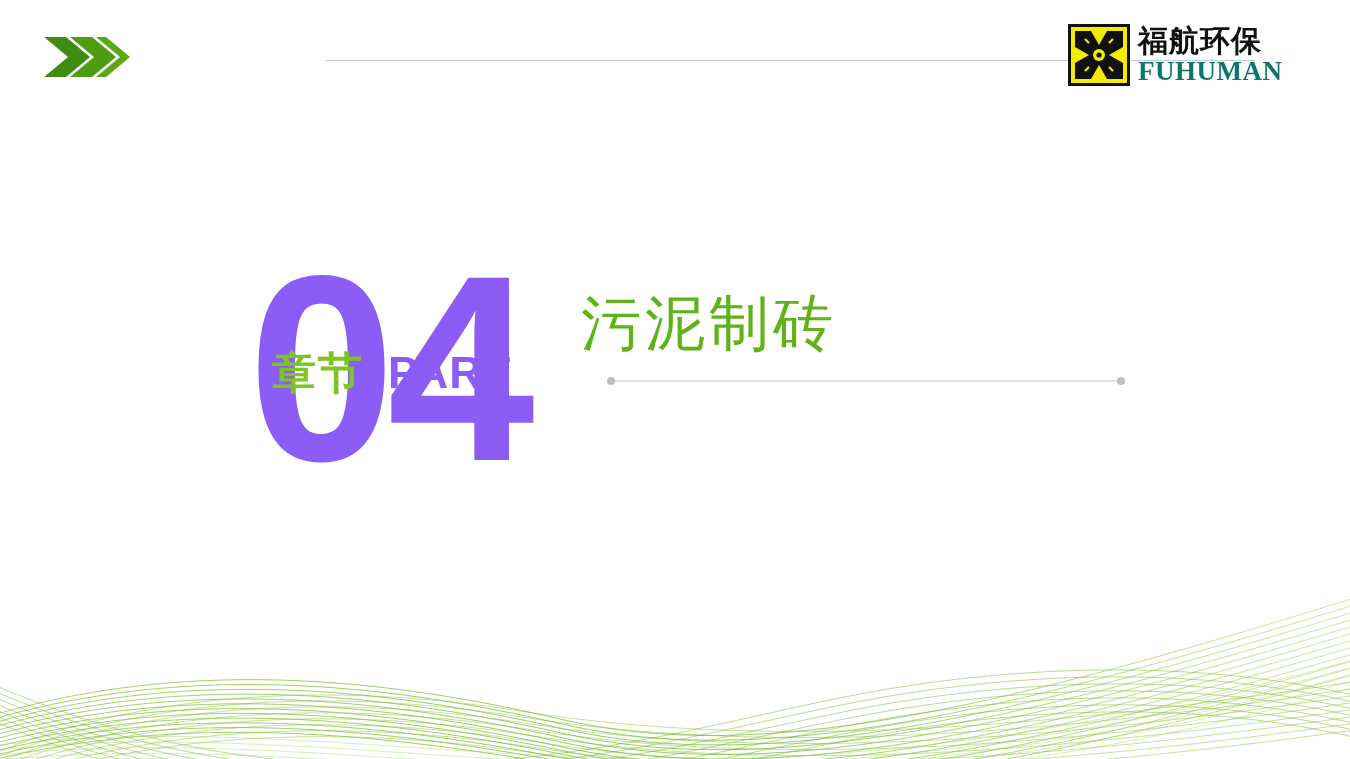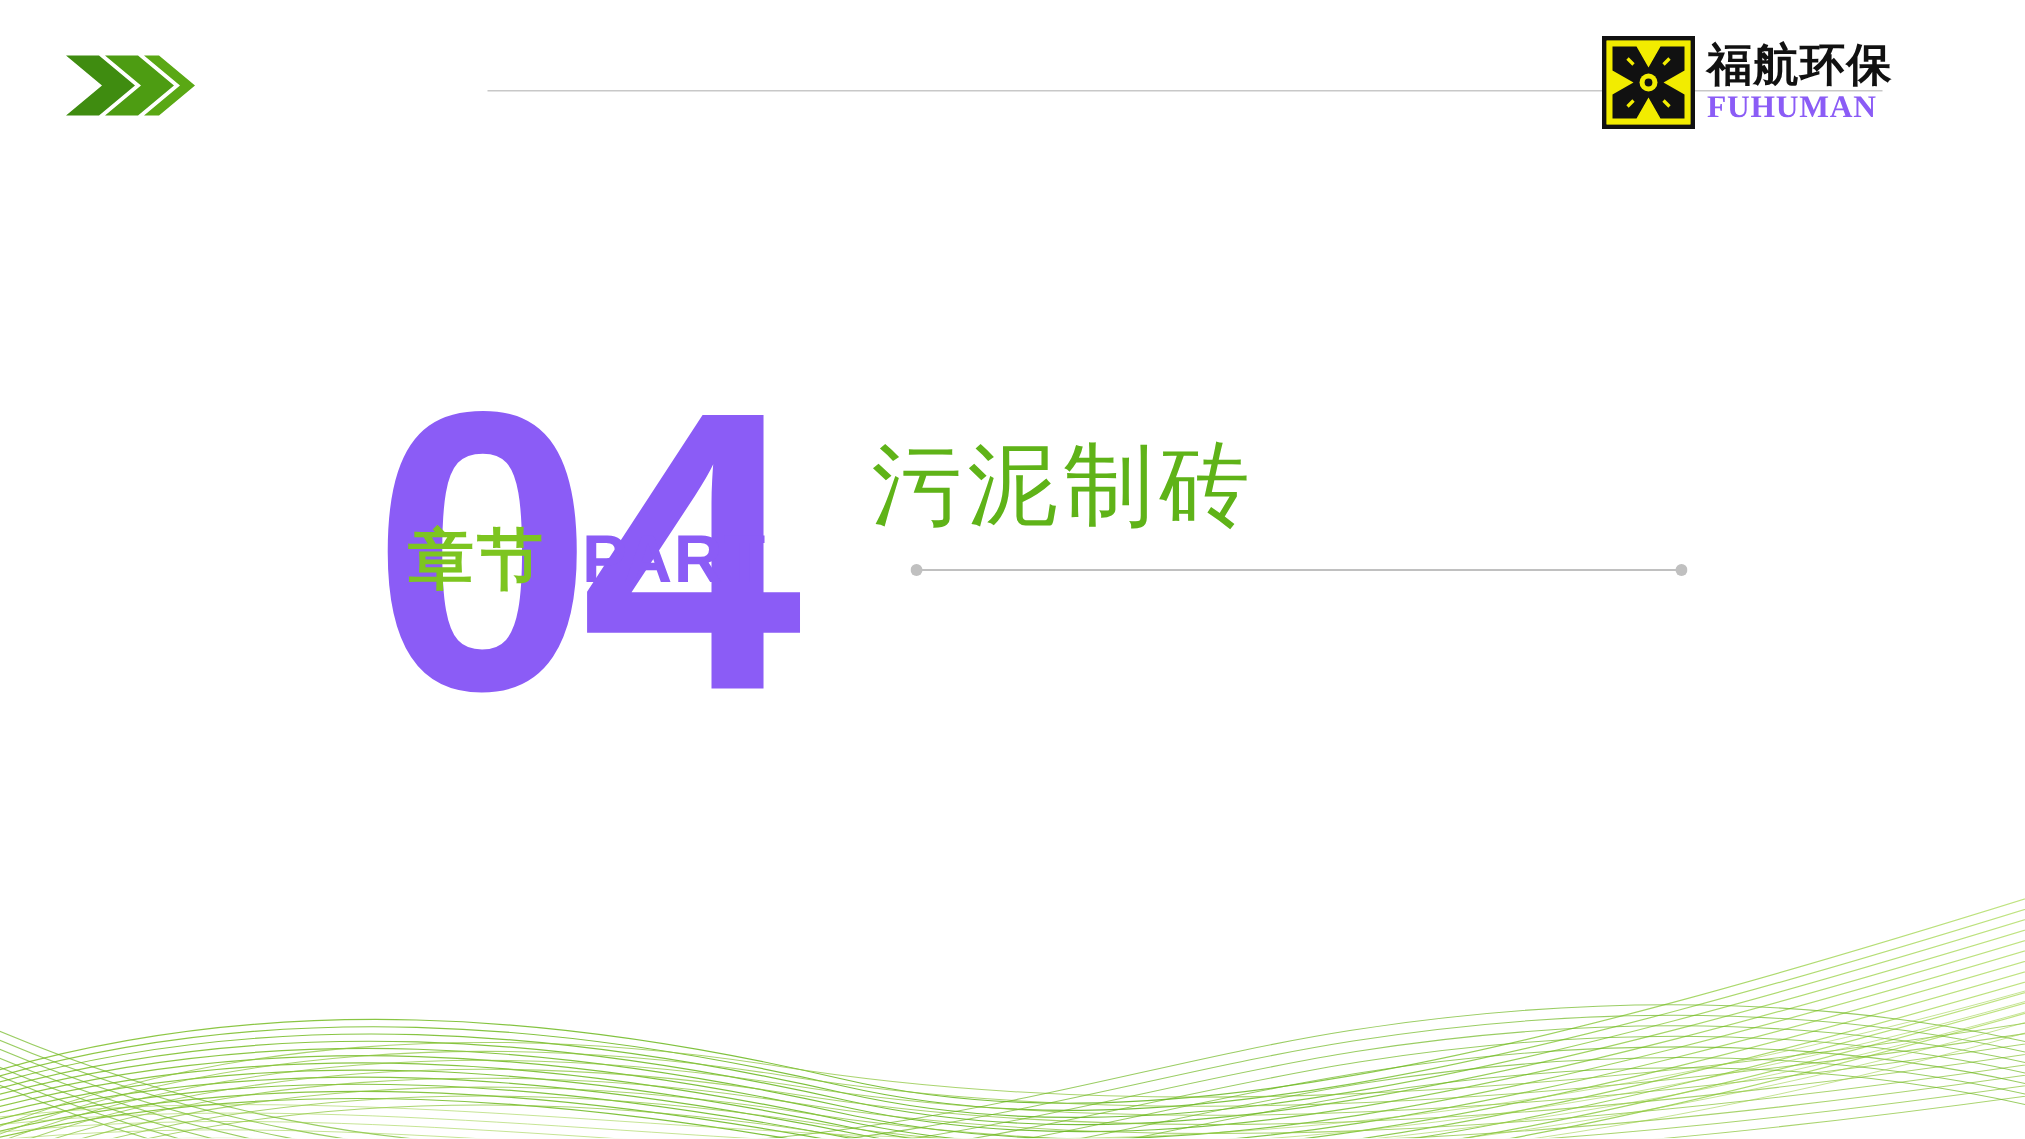--- a/index.html
+++ b/index.html
@@ -62,23 +62,23 @@
   .logo-cn {
     font-family: "DejaVu Sans", sans-serif;
     font-size: 30px;
     font-weight: bold;
     color: #111;
     letter-spacing: 1px;
     line-height: 1.05;
   }
   .logo-en {
     font-family: "Liberation Serif", serif;
-    font-size: 21px;
-    font-weight: bold;
-    color: #8b5cf6;
+    font-size: 27px;
+    font-weight: bold;
+    color: #0f766e;
     letter-spacing: 0.5px;
     line-height: 1.05;
   }
 
   
   .bignum {
     position: absolute;
     left: 248px;
     top: 236px;
     font-family: "Liberation Sans", sans-serif;

